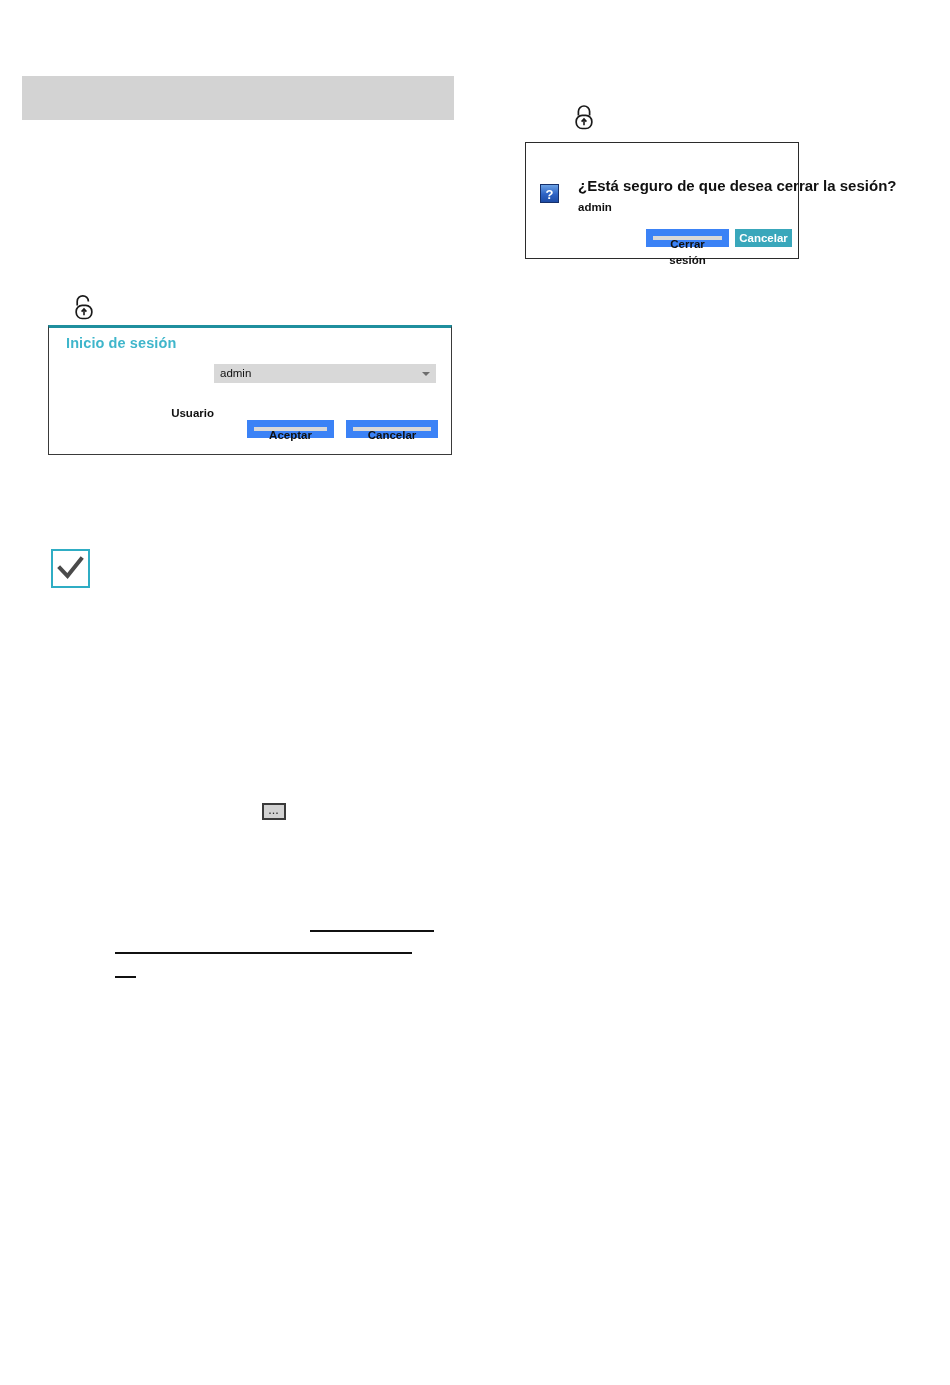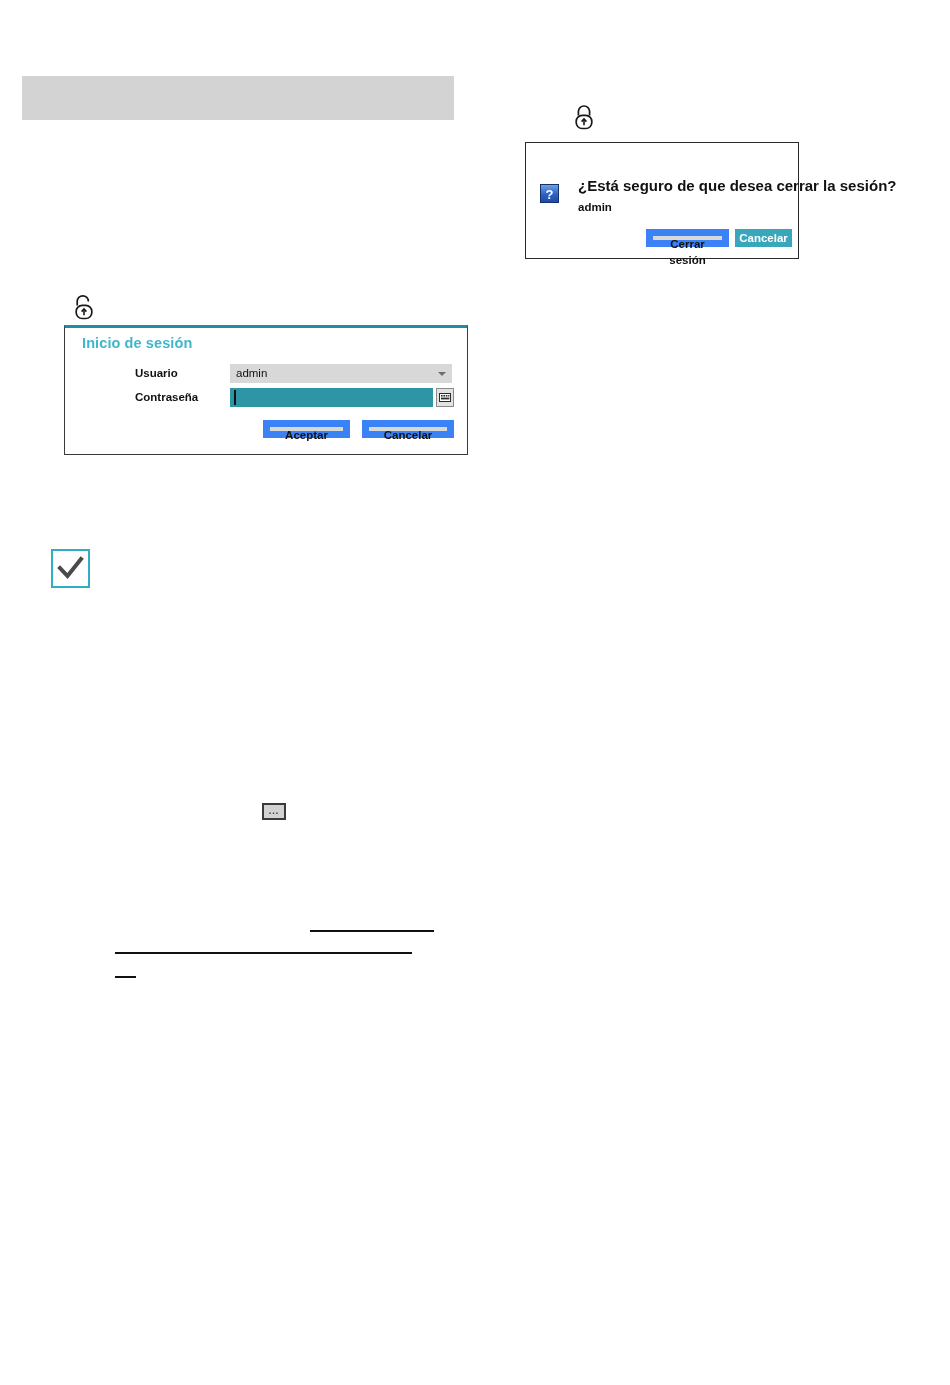--- a/index.html
+++ b/index.html
@@ -29,21 +29,21 @@
   }
 
   
   .padlock { display: block; }
 
   #login-lock-icon { left: 72px; top: 294px; width: 24px; height: 26px; }
   #logout-lock-icon { left: 572px; top: 104px; width: 24px; height: 26px; }
 
   
   #login-dialog {
-    left: 64px;
+    left: 48px;
     top: 325px;
     width: 404px;
     height: 130px;
     background: #ffffff;
     border: 1px solid #3a3a3a;
     border-top: 3px solid #1f8f9e;
     box-sizing: border-box;
   }
   #login-title {
     position: absolute;
@@ -60,24 +60,26 @@
     width: 100%;
     height: 19px;
   }
   #row-usuario { top: 36px; }
   #row-contrasena { top: 60px; }
 
   .field-label {
     position: absolute;
     left: 70px;
     width: 95px;
+    text-align: right;
     font-size: 11.5px;
     font-weight: bold;
     color: #111;
     line-height: 19px;
+    margin-top: 40px;
   }
 
   
   #usuario-select {
     position: absolute;
     left: 165px;
     width: 222px;
     height: 19px;
     background: #d8d8d8;
     box-sizing: border-box;
@@ -312,36 +314,20 @@
   <div id="login-title">Inicio de sesión</div>
 
   <div class="field-row" id="row-usuario">
     <div class="field-label">Usuario</div>
     <div id="usuario-select">
       <span id="usuario-value">admin</span>
       <span id="usuario-caret"></span>
     </div>
   </div>
 
-  <div class="field-row" id="row-contrasena">
-    <div class="field-label">Contraseña</div>
-    <div id="password-input" title="">
-      <span id="password-caret"></span>
-    </div>
-    <div id="keyboard-button">
-      <svg width="16" height="17" viewBox="0 0 16 17">
-        <rect x="2.5" y="4.5" width="11" height="8" fill="#ffffff" stroke="#2a2a2a"></rect>
-        <rect x="4" y="6" width="1.6" height="1.6" fill="#2a2a2a"></rect>
-        <rect x="6.4" y="6" width="1.6" height="1.6" fill="#2a2a2a"></rect>
-        <rect x="8.8" y="6" width="1.6" height="1.6" fill="#2a2a2a"></rect>
-        <rect x="11.2" y="6" width="1.2" height="1.6" fill="#2a2a2a"></rect>
-        <rect x="4" y="8.6" width="8.4" height="1.8" fill="#2a2a2a"></rect>
-      </svg>
-    </div>
-  </div>
 
   <div id="login-buttons">
     <div class="btn-gray" id="login-accept-button">Aceptar</div>
     <div class="btn-gray" id="login-cancel-button">Cancelar</div>
   </div>
 </div>
 
 <div class="abs" id="note-check-icon">
   <svg width="35" height="35" viewBox="0 0 35 35">
     <path d="M7 17 L14.5 25 L28 8" fill="none" stroke="#4a4a4a" stroke-width="4" stroke-linecap="square" stroke-linejoin="miter"></path>

